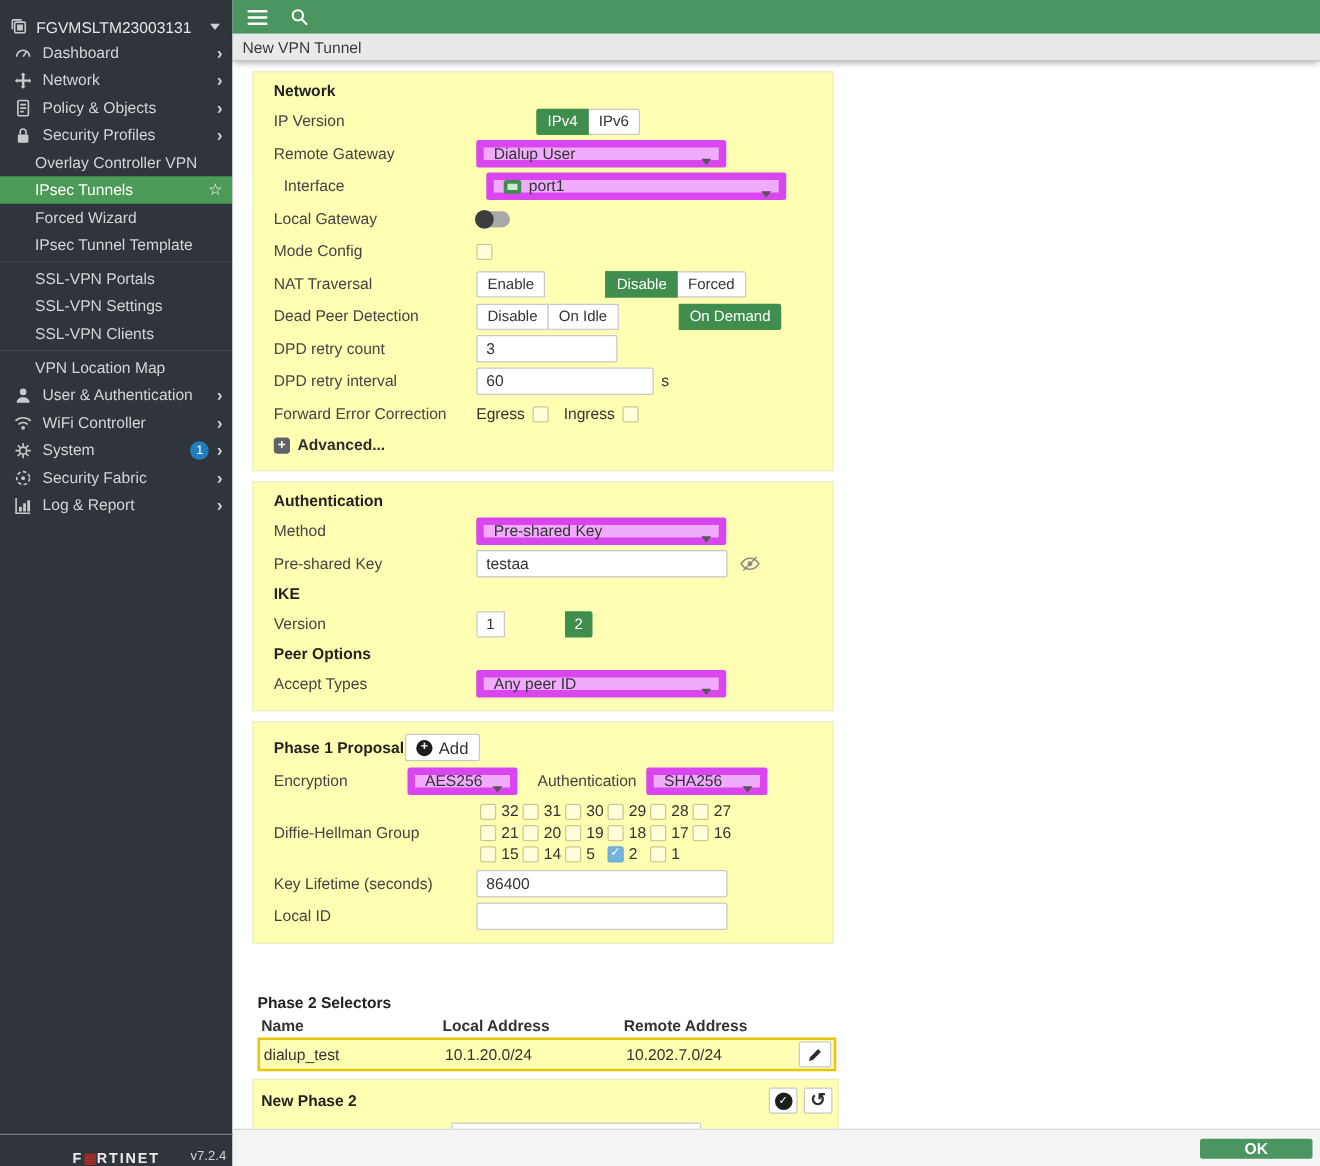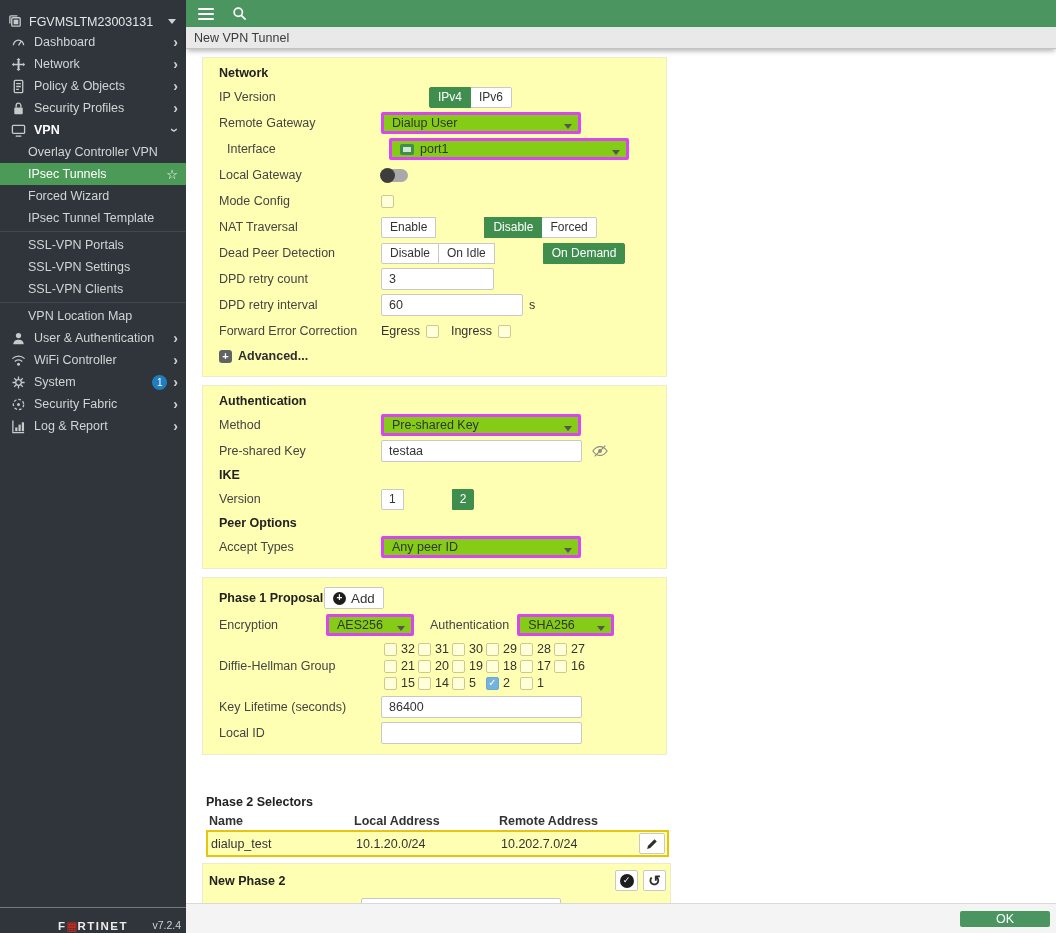--- a/index.html
+++ b/index.html
@@ -32,38 +32,38 @@
   svg.sic .f { fill:#c7c9cb; stroke:none; }
 
   
   .main { flex:1; display:flex; flex-direction:column; min-width:0; }
   .topbar { height:27px; flex:none; background:#4a9560; display:flex; align-items:center; padding-left:12px; gap:18px; }
   .hamburger { width:16px; display:flex; flex-direction:column; gap:3px; cursor:pointer; }
   .hamburger i { display:block; height:2px; background:#fff; border-radius:1px; }
   .breadcrumb { height:22px; flex:none; background:#e9e9e9; border-bottom:1px solid #c4c4c4; box-shadow:0 3px 5px -1px rgba(0,0,0,.3); display:flex; align-items:center; padding-left:8px; color:#3a3a3a; position:relative; z-index:5; }
   .content { flex:1; background:#fff; overflow:hidden; padding-top:8px; }
   .footerbar { height:30px; flex:none; background:#f4f4f4; border-top:1px solid #d9d9d9; display:flex; align-items:center; justify-content:flex-end; padding-right:6px; }
-  .okbtn { width:90px; height:16px; background:#4a9560; color:#fff; border:none; border-radius:2px; font-size:12.5px; font-family:inherit; cursor:pointer; }
+  .okbtn { width:90px; height:16px; background:#4a9560; color:#fff; border:none; border-radius:2px; font-size:12.5px; font-family:inherit; cursor:pointer;font-weight:bold; }
 
   
   .panel { width:465px; margin:0 0 8px 16px; background:#ffffb3; border:1px solid #ececc8; padding:6px 0 8px; }
   .ptitle { font-weight:bold; padding:2px 0 4px 16px; color:#222; }
   .frow { display:flex; align-items:center; min-height:26px; padding-left:16px; }
   .lbl { width:162px; flex:none; color:#444; }
   .indent { padding-left:8px; }
   .subhead { font-weight:bold; color:#222; min-height:22px; display:flex; align-items:center; padding-left:16px; }
 
   .seg { display:flex; }
   .seg span { height:21px; display:flex; align-items:center; padding:0 8px; background:#fff; border:1px solid #c9c9c9; margin-left:-1px; font-size:12px; color:#333; cursor:pointer; }
   .seg span:first-child { border-radius:2px 0 0 2px; margin-left:0; }
   .seg span:last-child { border-radius:0 2px 2px 0; }
   .seg span.on { background:#3f8e4d; border-color:#3f8e4d; color:#fff; position:relative; z-index:1;margin-left:48px; }
   .seg.small span { padding:0 7px; }
 
-  .selbox { height:22px; background:#84cc16; border:3px solid #d946ef; border-radius:2px; display:flex; align-items:center; padding:0 36px 0 8px; position:relative; cursor:pointer; color:#333; }
+  .selbox { height:22px; background:#f0abfc; border:6px solid #d946ef; border-radius:2px; display:flex; align-items:center; padding:0 36px 0 8px; position:relative; cursor:pointer; color:#333; }
   .selbox .arr { position:absolute; right:6px; top:9px; width:0; height:0; border-left:4px solid transparent; border-right:4px solid transparent; border-top:5px solid #555; }
   .inp { height:22px; background:#fff; border:1px solid #c8c8c8; border-radius:2px; padding:0 7px; font-size:12.5px; font-family:inherit; color:#333; }
   .inp::placeholder { color:#9a9a9a; }
 
   .toggle { width:27px; height:13px; background:#a9a9a9; border-radius:7px; position:relative; cursor:pointer; }
   .toggle .knob { position:absolute; left:-1px; top:-1px; width:15px; height:15px; border-radius:50%; background:#3d3d3d; }
 
   .cb { width:13px; height:13px; flex:none; background:#ffffd9; border:1px solid #cfc98f; border-radius:2px; display:inline-flex; align-items:center; justify-content:center; cursor:pointer; }
   .cb.blue { background:#74b3dd; border-color:#67a8d4; color:#fff; font-size:10px; line-height:1; }
 
@@ -152,30 +152,20 @@
       <div class="sb-item">
         <span class="ic">
             <svg class="sic" width="15" height="15" viewBox="0 0 16 16">
               <rect class="f" x="3.5" y="7" width="9" height="7" rx="1"></rect>
               <path d="M5.5 7V4.8a2.5 2.5 0 0 1 5 0V7"></path>
             </svg>
           </span>
         <span class="lab">Security Profiles</span>
           <span class="chev">›</span>
       </div>
-      <div class="sb-item vpn">
-        <span class="ic">
-            <svg class="sic" width="15" height="15" viewBox="0 0 16 16">
-              <rect x="1.5" y="2.5" width="13" height="8.5" rx="1"></rect>
-              <path d="M5 14h6"></path>
-            </svg>
-          </span>
-        <span class="lab">VPN</span>
-          <span class="chev down">›</span>
-      </div>
       <div class="sb-sub">
         <div class="sb-item">
             <span class="lab">Overlay Controller VPN</span>
           </div>
         <div class="sb-item sel">
             <span class="lab">IPsec Tunnels</span>
             <span class="star">☆</span>
           </div>
         <div class="sb-item">
             <span class="lab">Forced Wizard</span>

